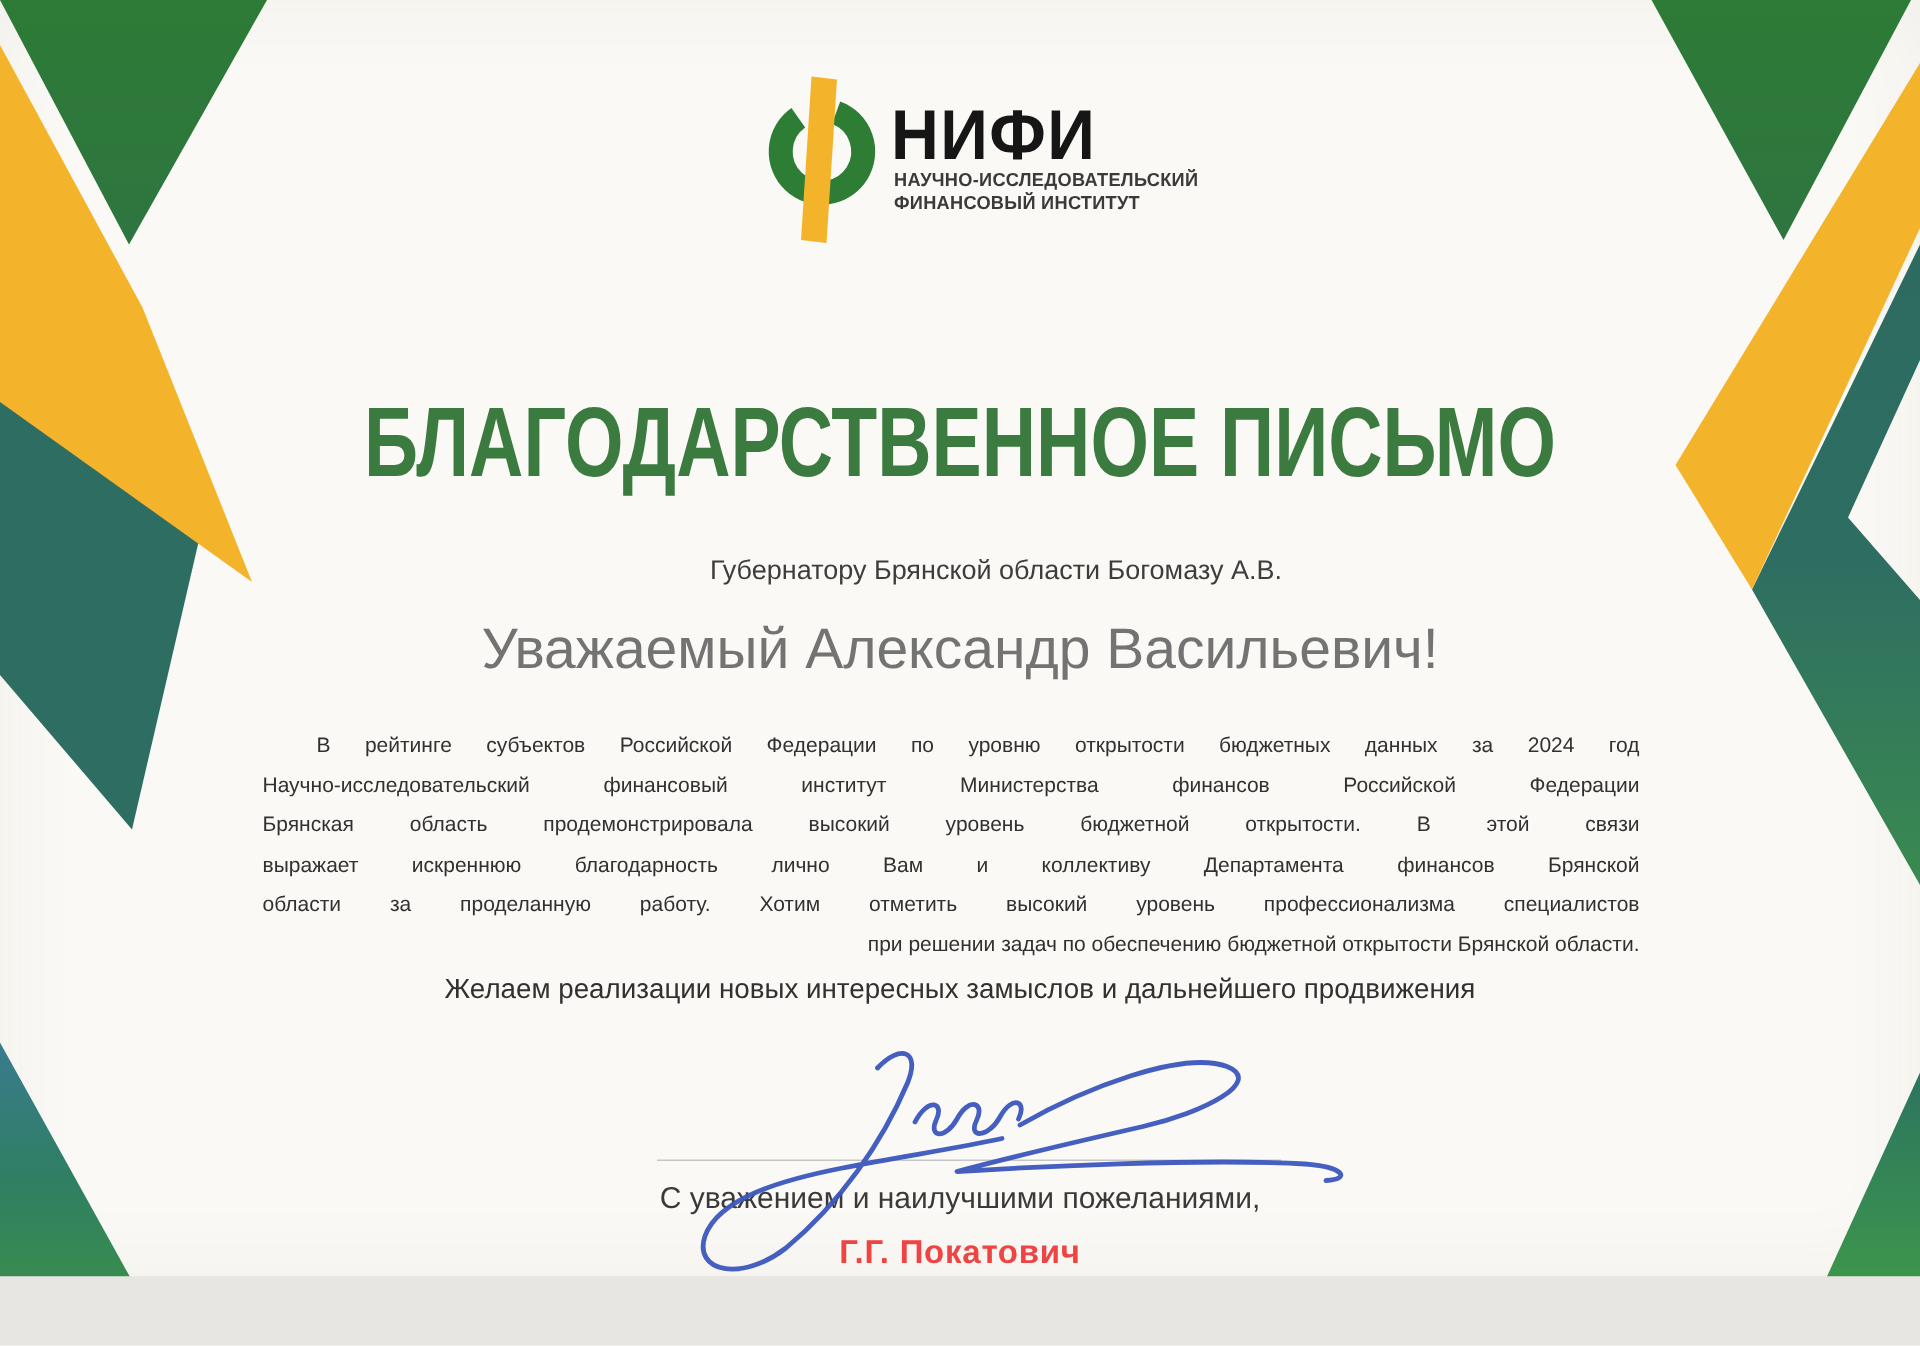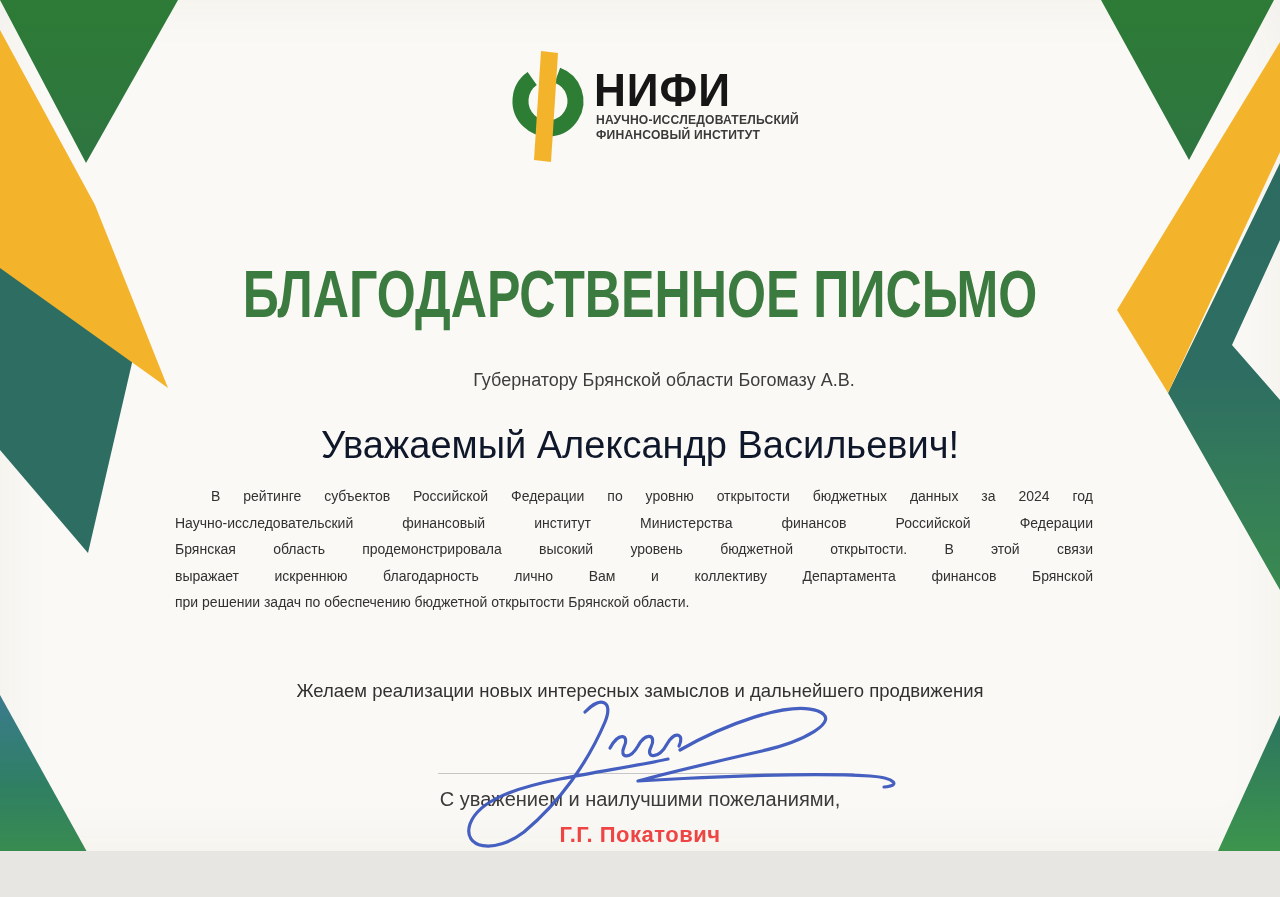--- a/index.html
+++ b/index.html
@@ -18,26 +18,26 @@
   }
   .logo-sub{
     left:596px;top:113px;font-size:12.5px;font-weight:bold;color:#3a3a3a;
     line-height:15px;letter-spacing:.2px;transform:scaleX(.97);transform-origin:left top;white-space:nowrap;
   }
   .title{
     top:256px;font-size:66px;font-weight:bold;color:#3c7b40;
     transform:scaleX(.76);transform-origin:center top;white-space:nowrap;letter-spacing:0;
   }
   .addressee{top:370px;font-size:18px;color:#3d3d3d;padding-left:24px;}
-  .salutation{top:412px;font-size:38px;color:#0f172a;white-space:nowrap;margin-top:12px;}
+  .salutation{top:412px;font-size:38px;color:#737373;white-space:nowrap;}
   .body-block{left:175px;top:483px;width:918px;font-size:14px;line-height:26.5px;color:#313131;}
   .jline{text-align:justify;text-align-last:justify;white-space:normal;height:26.5px;overflow:hidden;}
   .jline.indent{padding-left:36px;}
-  .cline{text-align:left;height:26.5px;}
-  .wish-block{left:0;top:645px;width:1280px;font-size:18.5px;line-height:27px;color:#313131;text-align:center;margin-top:32px;}
+  .cline{text-align:right;height:26.5px;}
+  .wish-block{left:0;top:645px;width:1280px;font-size:18.5px;line-height:27px;color:#313131;text-align:center;}
   .sig-line{left:438px;top:773px;width:416px;height:1px;background:#c6c6c6;}
   .closing{top:788px;font-size:20px;color:#3a3a3a;}
   .signer-name{top:822px;font-size:22px;font-weight:bold;color:#ef4444;letter-spacing:.5px;}
   .signer-title{top:856px;font-size:12.5px;color:#b91c1c;}
   .signature-svg{position:absolute;left:0;top:0;width:1280px;height:897px;pointer-events:none;}
 </style>
 </head>
 <body>
 
 <div class="page">
@@ -89,20 +89,21 @@
 
   <div class="abs centered addressee">Губернатору Брянской области Богомазу А.В.</div>
 
   <div class="abs centered salutation">Уважаемый Александр Васильевич!</div>
 
   <div class="abs body-block">
     <div class="jline indent">В рейтинге субъектов Российской Федерации по уровню открытости бюджетных данных за 2024 год</div>
     <div class="jline">Научно-исследовательский финансовый институт Министерства финансов Российской Федерации</div>
     <div class="jline">Брянская область продемонстрировала высокий уровень бюджетной открытости. В этой связи</div>
     <div class="jline">выражает искреннюю благодарность лично Вам и коллективу Департамента финансов Брянской</div>
+    <div class="jline">области за проделанную работу. Хотим отметить высокий уровень профессионализма специалистов</div>
     <div class="cline">при решении задач по обеспечению бюджетной открытости Брянской области.</div>
   </div>
 
   <div class="abs wish-block">
     <div>Желаем реализации новых интересных замыслов и дальнейшего продвижения</div>
   </div>
 
   <div class="abs sig-line"></div>
 
   <div class="abs centered closing">С уважением и наилучшими пожеланиями,</div>

